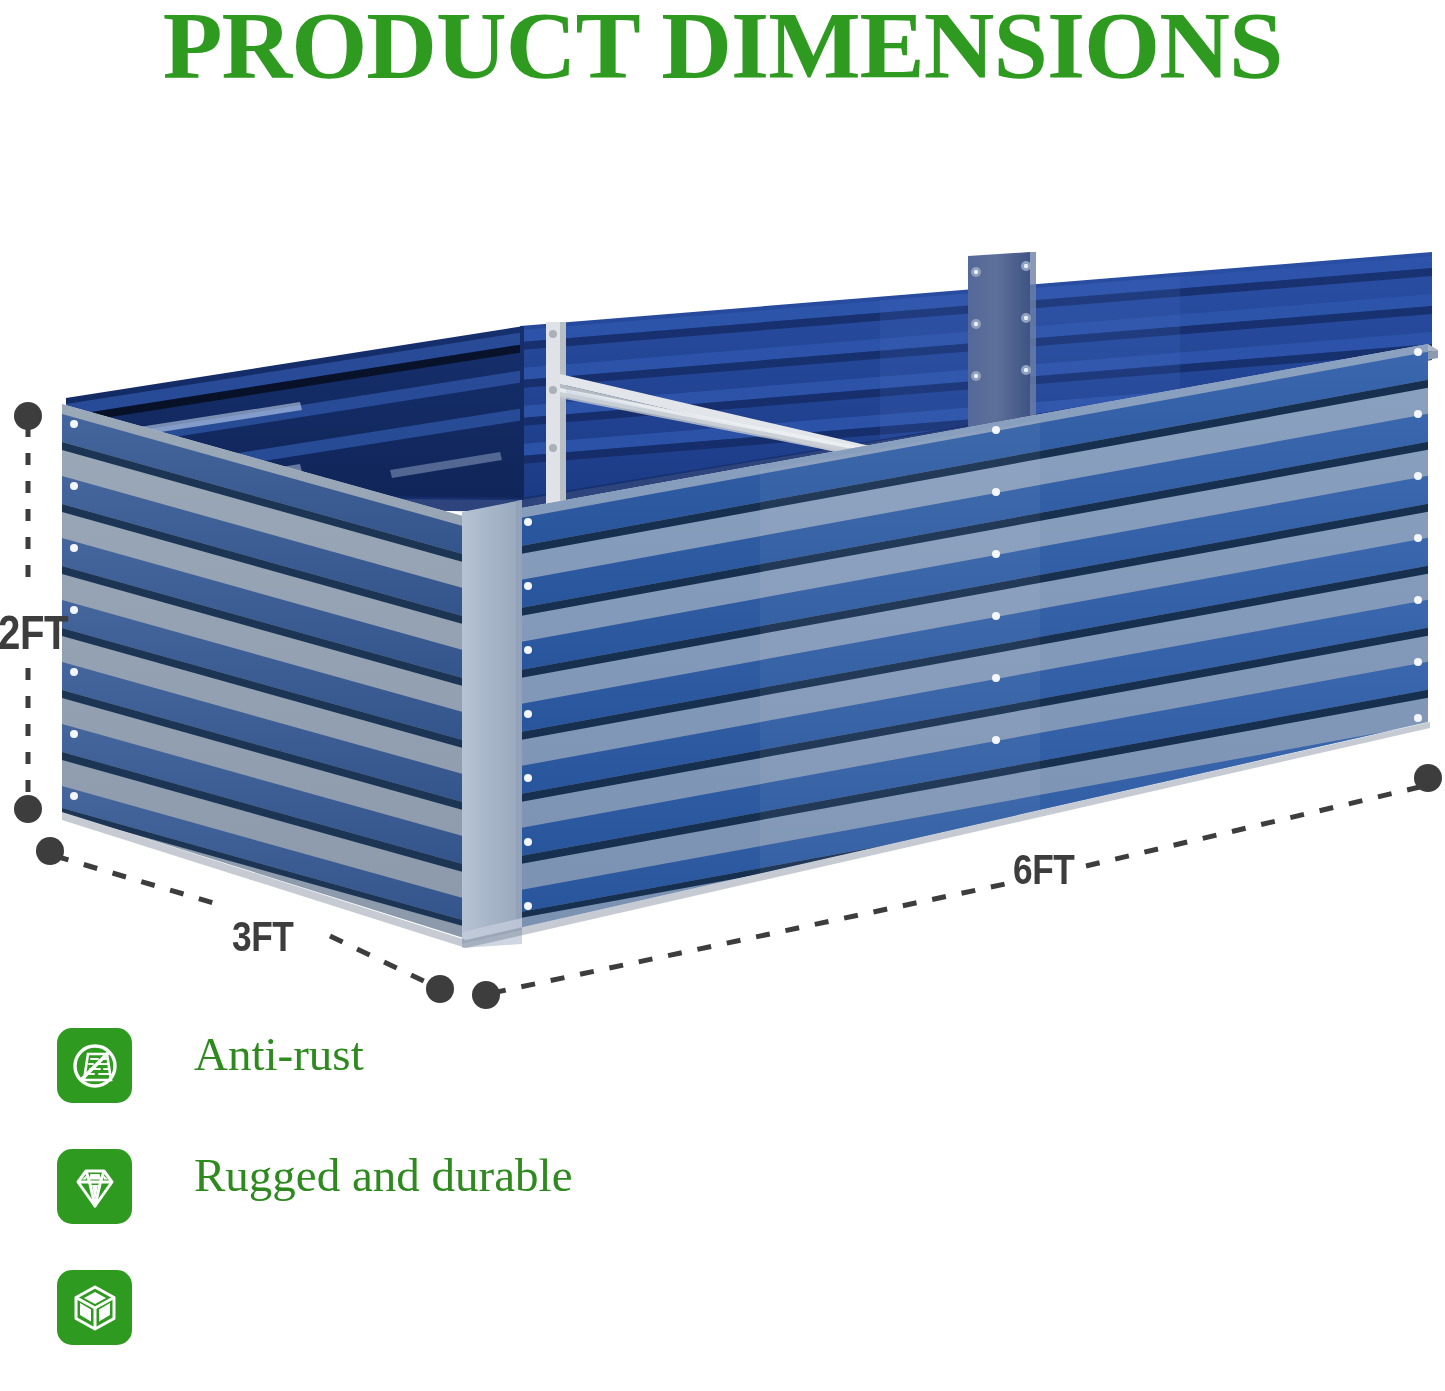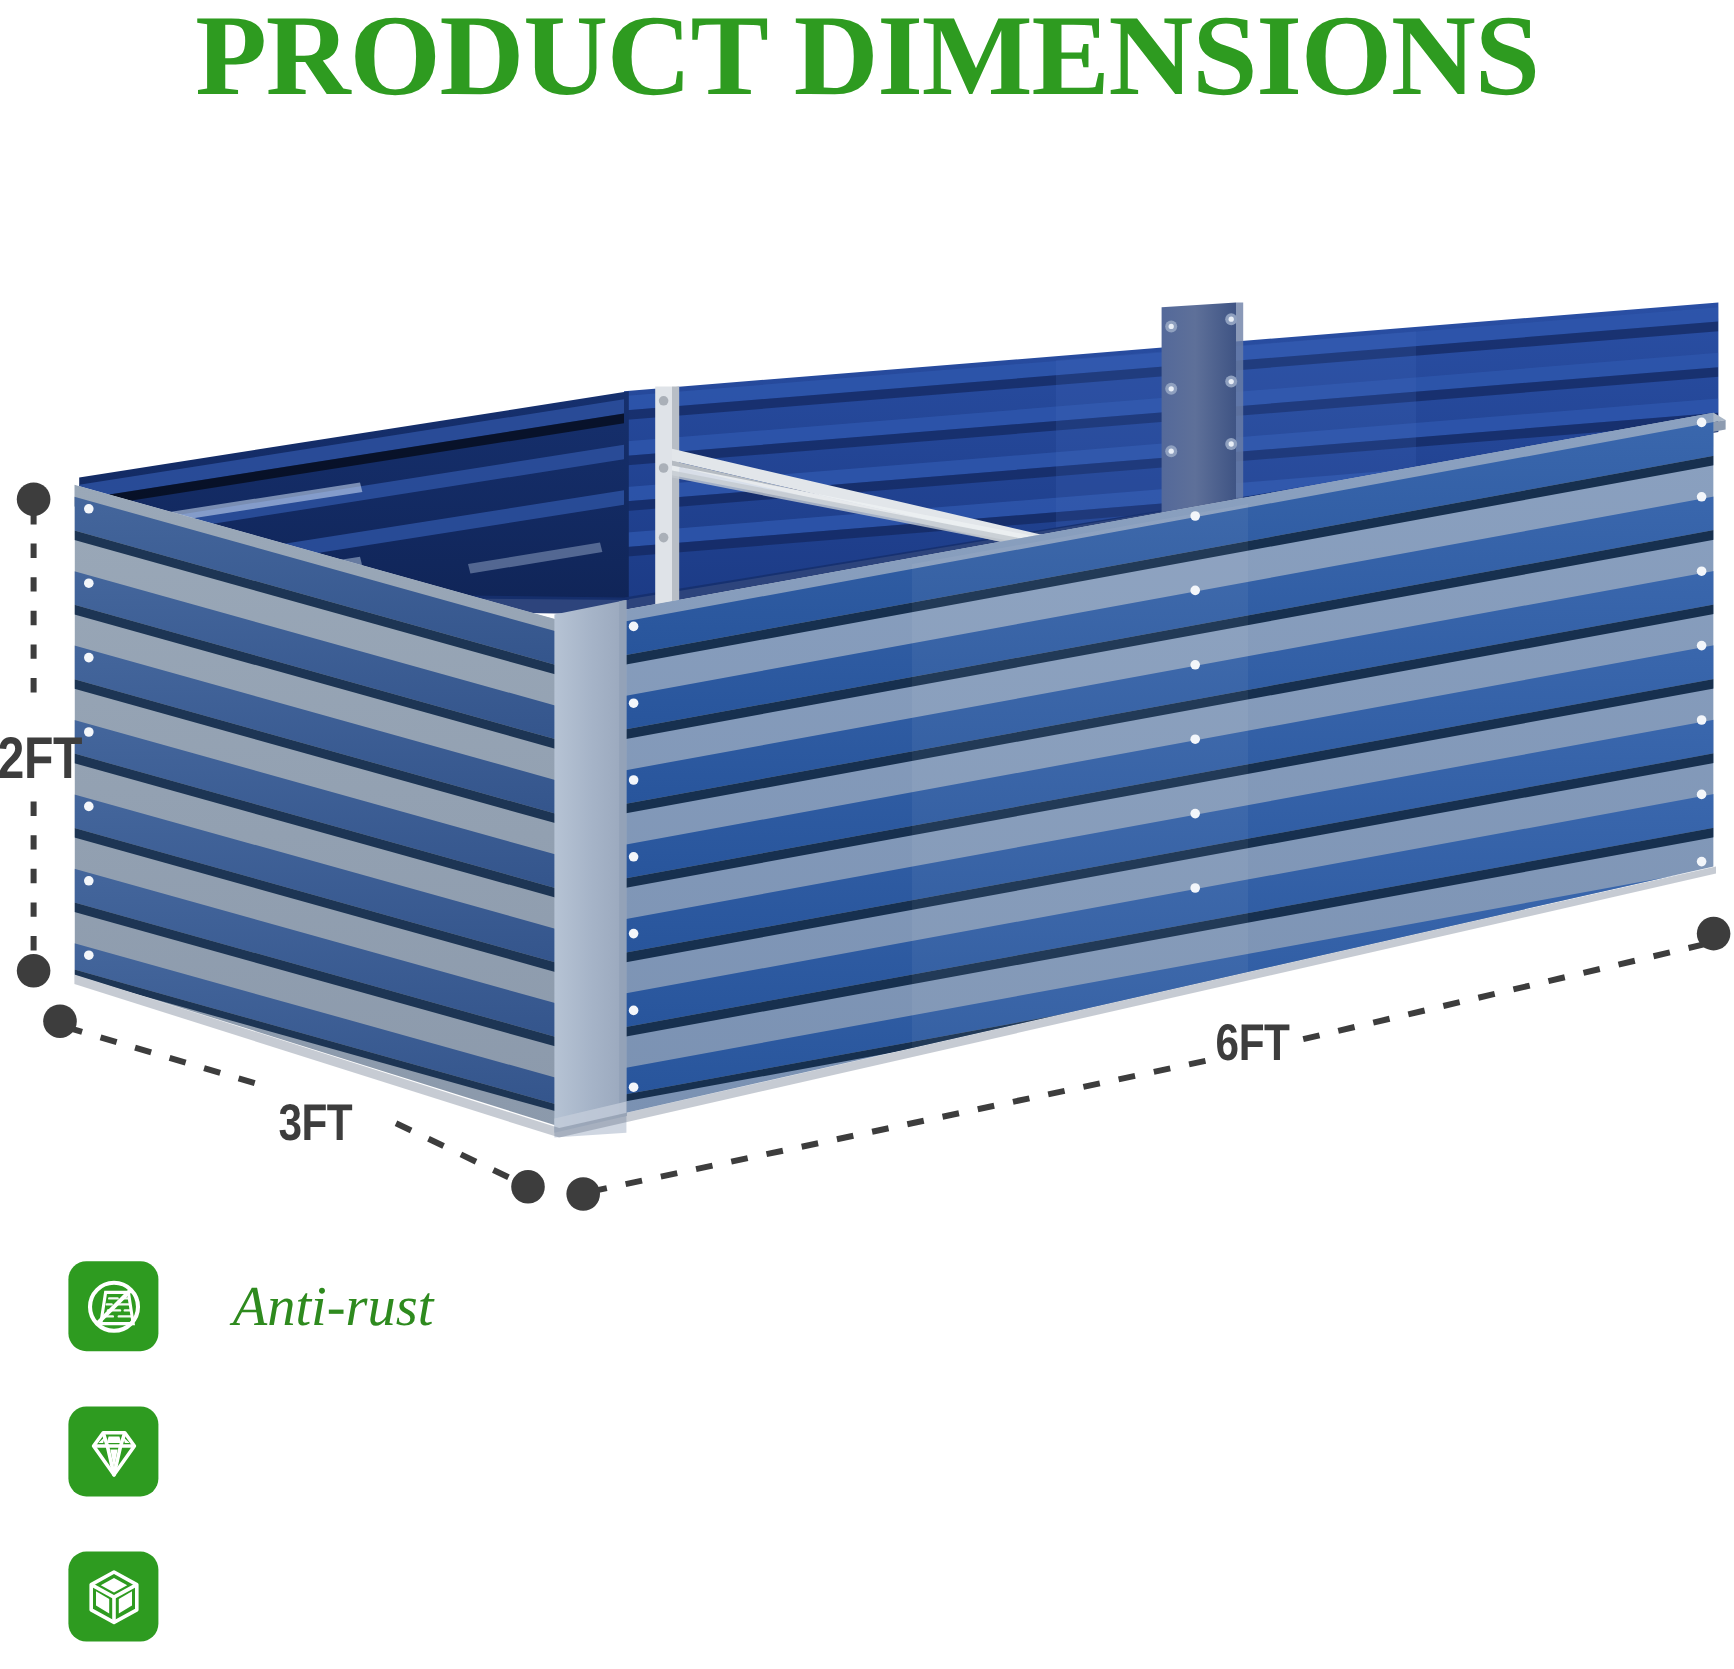--- a/index.html
+++ b/index.html
@@ -39,21 +39,21 @@
     user-select:none;
     white-space:nowrap;
   }
   #lbl-2ft{left:-2px;top:604px;font-size:49px;transform:scaleX(.82);transform-origin:left center;}
   #lbl-3ft{left:232px;top:912px;font-size:43px;transform:scaleX(.82);transform-origin:left center;}
   #lbl-6ft{left:1013px;top:845px;font-size:43px;transform:scaleX(.82);transform-origin:left center;}
 
   
   #features{position:absolute;left:0;top:1028px;width:1445px;}
   .feature{
-    position:relative;display:flex;align-items:center;height:121px;font-style:italic;
+    position:relative;display:flex;align-items:flex-start;height:121px;
   }
   .feat-icon{
     width:75px;height:75px;margin-left:57px;
     background:#2e9b20;border-radius:15px;
     display:flex;align-items:center;justify-content:center;
     flex:0 0 auto;
   }
   .feat-icon svg{display:block;}
   .feat-text{
     margin-left:62px;
@@ -387,20 +387,21 @@
           </g>
           <g fill="#ffffff">
             <polygon points="21.5,13 30.5,13 32,18.5 20,18.5"></polygon>
             <polygon points="23,24 29,24 26,40"></polygon>
             <polygon points="13,18.5 17,18.5 18.3,13.5"></polygon>
             <polygon points="39,18.5 35,18.5 33.7,13.5"></polygon>
           </g>
         </svg>
       </span>
     </div>
+    <div class="feat-text">Rugged and durable</div>
   </div>
 
   <div class="feature">
     <div class="feat-icon">
       <span>
         <svg width="52" height="52" viewBox="0 0 52 52">
           <g fill="none" stroke="#ffffff" stroke-width="3" stroke-linejoin="round">
             <polygon points="26,5 45,15.5 45,36.5 26,47 7,36.5 7,15.5"></polygon>
             <polyline points="7,15.5 26,26 45,15.5"></polyline>
             <line x1="26" y1="26" x2="26" y2="47"></line>

